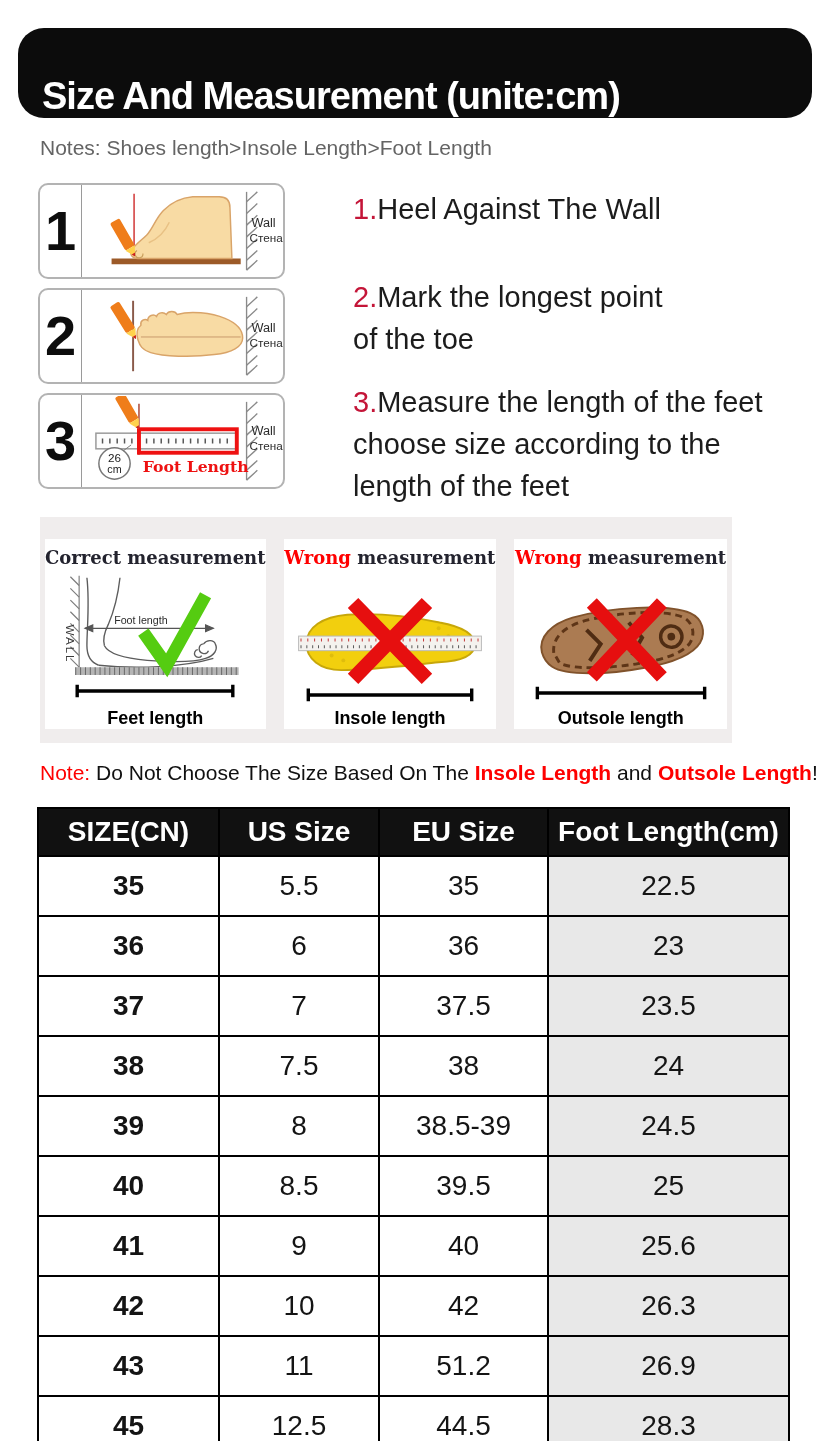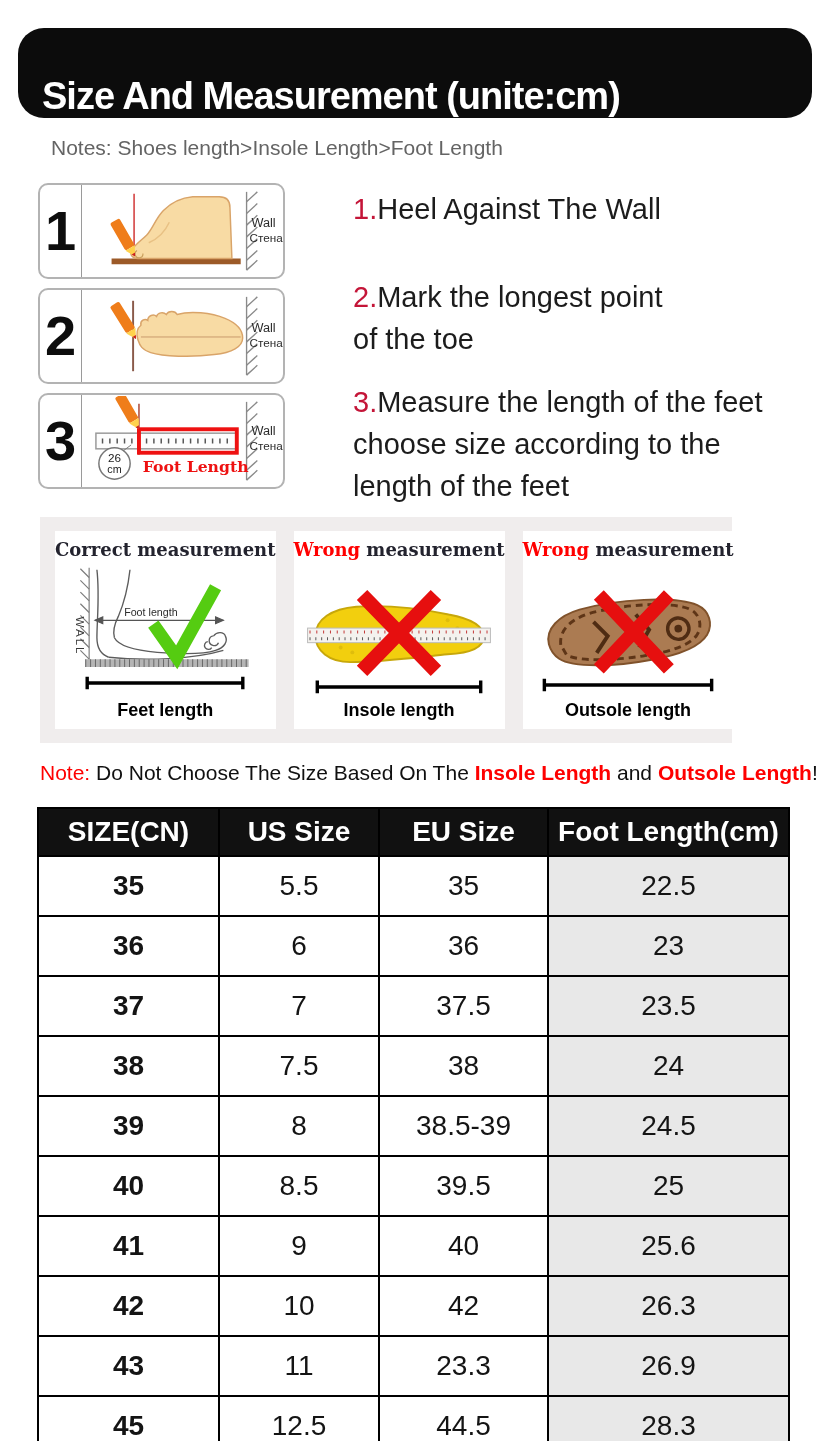--- a/index.html
+++ b/index.html
@@ -13,21 +13,21 @@
     position:absolute; left:18px; top:28px; width:794px; height:90px;
     background:#0c0c0c; border-radius:26px;
     display:flex; align-items:flex-end; box-sizing:border-box; padding-left:24px;
   }
   .header-title {
     color:#ffffff; font-size:38px; font-weight:bold; letter-spacing:-1px;
   }
 
   
   .notes-line {
-    position:absolute; left:51px; top:136px;
+    position:absolute; left:40px; top:136px;
     font-size:21px; color:#646464;
   }
 
   
   .steps-section { position:absolute; left:38px; top:183px; width:772px; height:330px; }
   .step-boxes { position:absolute; left:0; top:0; width:247px; }
   .step-box {
     height:96px; margin-bottom:9px; background:#fff;
     border:2px solid #b3b3b3; border-radius:10px;
     display:flex; align-items:stretch; box-sizing:border-box;
@@ -41,21 +41,21 @@
 
   .instructions { position:absolute; left:315px; top:0; width:457px; }
   .instr { position:absolute; left:0; font-size:29px; line-height:42px; color:#1c1c1c; }
   .instr-prefix { color:#c41538; }
   .i1 { top:5px; } .i2 { top:93px; } .i3 { top:198px; }
 
   
   .measure-strip {
     position:absolute; left:40px; top:517px; width:692px; height:226px;
     background:#f0eded; box-sizing:border-box;
-    display:flex; gap:18px; padding:14px 15px;
+    display:flex; gap:18px; padding:14px 5px;align-items:flex-end;
   }
   .measure-card {
     flex:1; background:#ffffff;
     display:flex; flex-direction:column; align-items:center;
     box-sizing:border-box; padding-top:8px;
   }
   .card-title {
     font-family:"DejaVu Serif", serif; font-weight:bold;
     font-size:18px; color:#23232e; white-space:nowrap;
   }
@@ -340,21 +340,21 @@
     </tr>
     <tr>
       <td class="c0">42</td>
       <td>10</td>
       <td>42</td>
       <td class="c3">26.3</td>
     </tr>
     <tr>
       <td class="c0">43</td>
       <td>11</td>
-      <td>23.3</td>
+      <td>51.2</td>
       <td class="c3">26.9</td>
     </tr>
     <tr>
       <td class="c0">45</td>
       <td>12.5</td>
       <td>44.5</td>
       <td class="c3">28.3</td>
     </tr>
   </tbody>
 </table>

